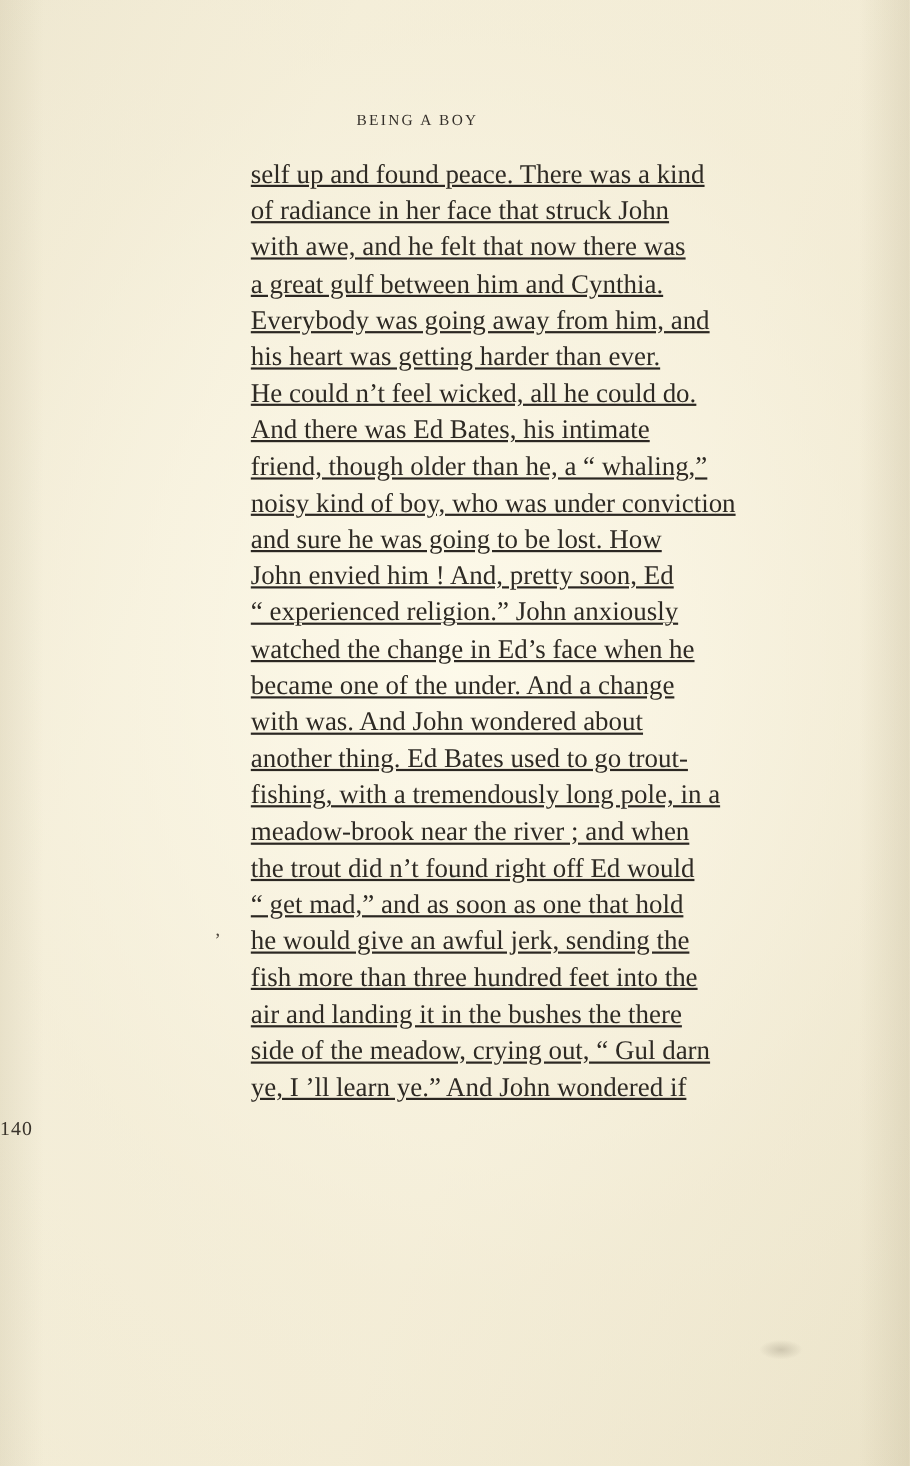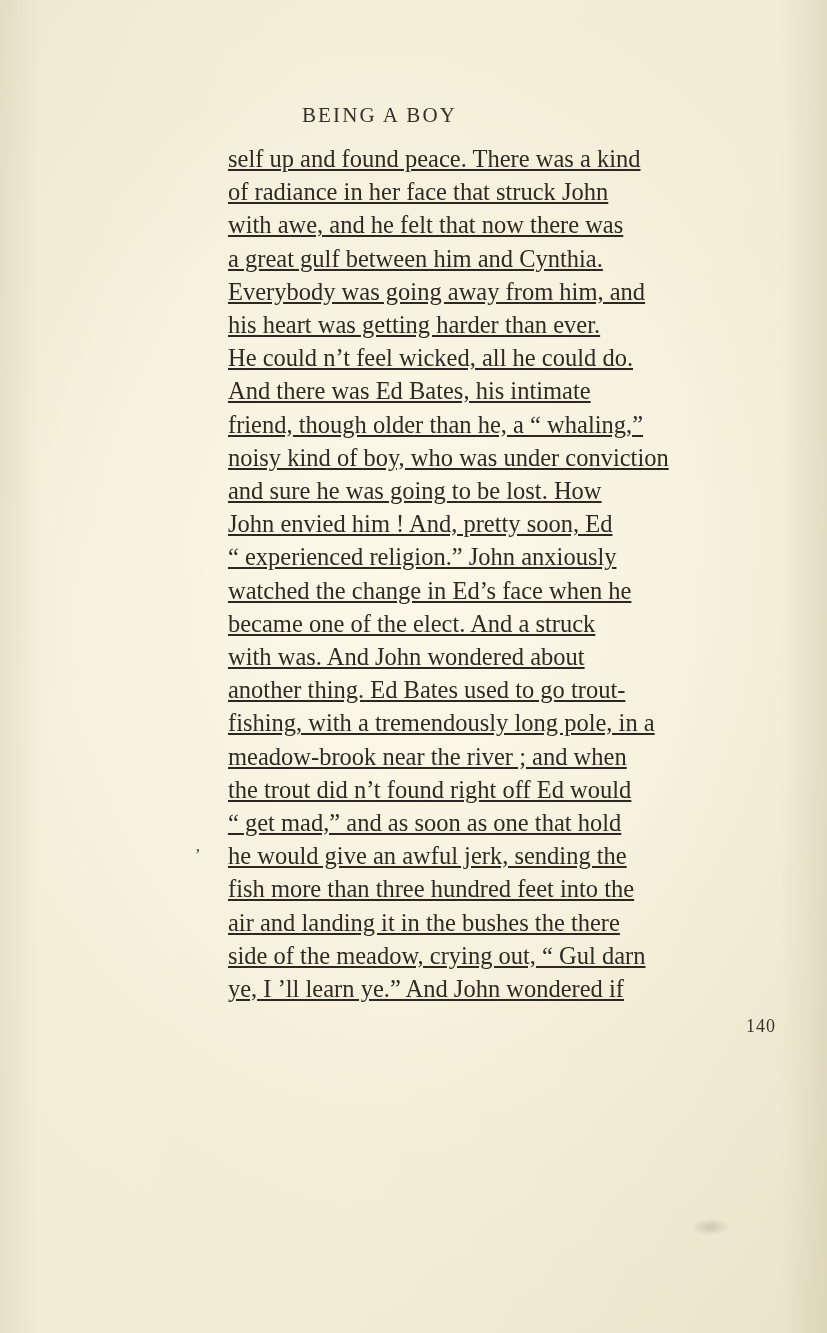--- a/index.html
+++ b/index.html
@@ -27,21 +27,21 @@
   .page {
     position: absolute;
     inset: 0;
   }
   .running-head {
     position: absolute;
     top: 103px;
     left: 0;
     width: 759px;
     text-align: center;
-    font-size: 21px;
+    font-size: 14px;
     letter-spacing: 2.1px;
     font-variant: small-caps;
     text-transform: uppercase;
     color: #35302a;
   }
   .textblock {
     position: absolute;
     top: 142px;
     left: 228px;
     width: 521px;
@@ -51,25 +51,24 @@
     font-size: 24.5px;
     line-height: 33.2px;
     white-space: nowrap;
     color: #2e2a24;
   }
   .folio {
     position: absolute;
     top: 1016px;
     left: 0;
     width: 736px;
-    text-align: right;
+    text-align: left;
     font-size: 18px;
     letter-spacing: 1px;
     color: #3a342c;
-    padding-left: 40px;
   }
   .margin-mark {
     position: absolute;
     top: 845px;
     left: 195px;
     font-size: 17px;
     color: #4a4238;
   }
   .smudge {
     position: absolute;
@@ -120,21 +119,21 @@
     <div class="line">Everybody  was  going  away  from  him, and</div>
     <div class="line">his  heart  was  getting  harder  than  ever.</div>
     <div class="line">He  could n’t  feel  wicked,  all  he  could do.</div>
     <div class="line">And   there  was   Ed  Bates,  his   intimate</div>
     <div class="line">friend,  though  older  than  he, a “ whaling,”</div>
     <div class="line">noisy kind of boy, who was under conviction</div>
     <div class="line">and  sure  he  was  going  to  be  lost.   How</div>
     <div class="line">John  envied  him !   And,  pretty  soon,  Ed</div>
     <div class="line">“ experienced   religion.”    John   anxiously</div>
     <div class="line">watched the change  in  Ed’s face when he</div>
-    <div class="line">became  one  of  the  elect.   And  a  struck</div>
+    <div class="line">became  one  of  the  under.   And  a  change</div>
     <div class="line">with  was.    And  John  wondered  about</div>
     <div class="line">another thing.   Ed Bates used to go trout-</div>
     <div class="line">fishing, with a tremendously long pole, in a</div>
     <div class="line">meadow-brook  near  the  river ;  and  when</div>
     <div class="line">the  trout  did n’t  found  right  off  Ed  would</div>
     <div class="line">“ get mad,” and  as  soon  as  one  that  hold</div>
     <div class="line">he  would  give  an  awful  jerk,  sending  the</div>
     <div class="line">fish more than three hundred feet into the</div>
     <div class="line">air  and  landing  it  in  the  bushes the there</div>
     <div class="line">side of the meadow, crying out, “ Gul darn</div>

